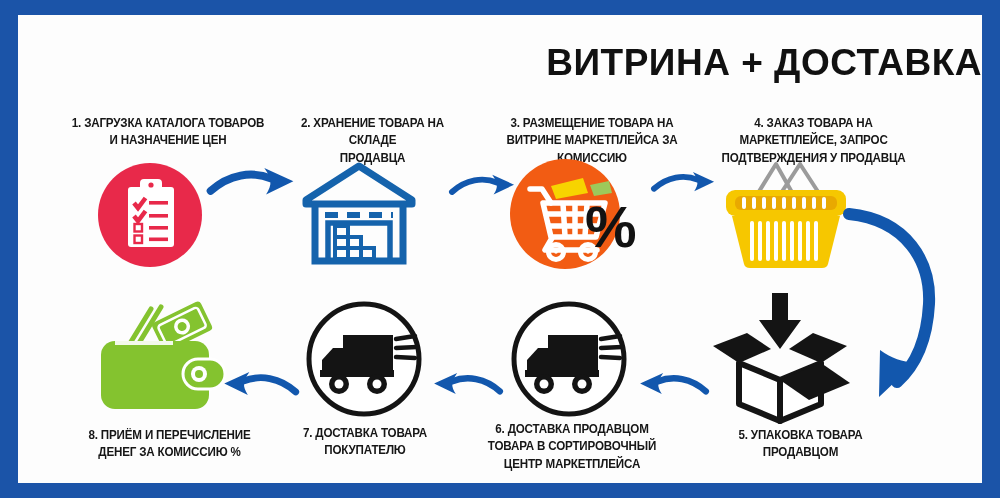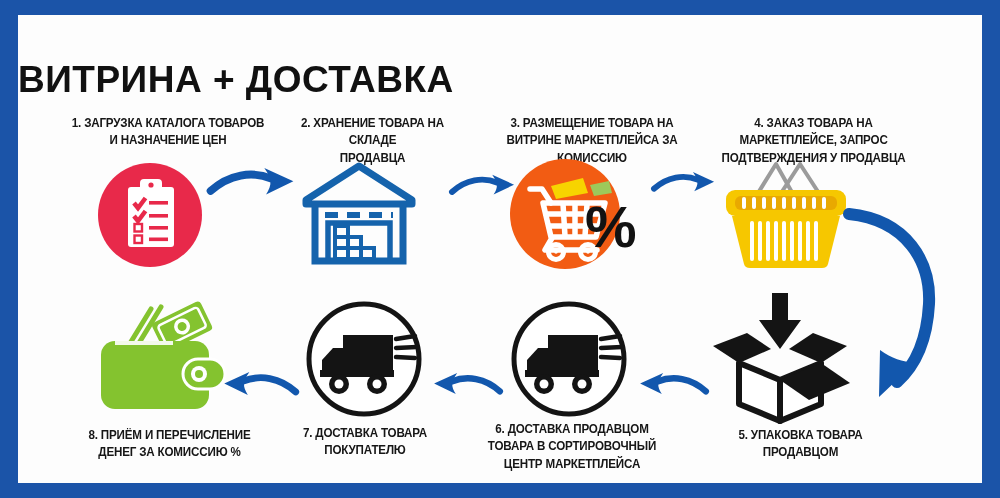--- a/index.html
+++ b/index.html
@@ -3,21 +3,21 @@
 <meta charset="utf-8">
 <style>
   html,body{margin:0;padding:0;background:#333;}
   #canvas{
     position:relative;width:1000px;height:498px;margin:0 auto;
     background:#1b54a8;overflow:hidden;
     font-family:"Liberation Sans","DejaVu Sans",sans-serif;
   }
   #panel{position:absolute;left:18px;top:15px;right:18px;bottom:15px;background:#fdfdfd;}
   .title{
-    position:absolute;left:0;top:44px;width:100%;text-align:left;
+    position:absolute;left:0;top:27px;width:100%;text-align:right;
     font-size:37px;font-weight:800;letter-spacing:.5px;color:#111;
   }
   .lbl{
     position:absolute;text-align:center;font-weight:700;font-size:12.5px;
     line-height:1.38;letter-spacing:-.2px;color:#161616;white-space:pre-line;
     transform:scaleX(.93);transform-origin:center top;
   }
   .icon{position:absolute;}
   .icon svg{width:100%;height:100%;display:block;}
   .arr{position:absolute;}

